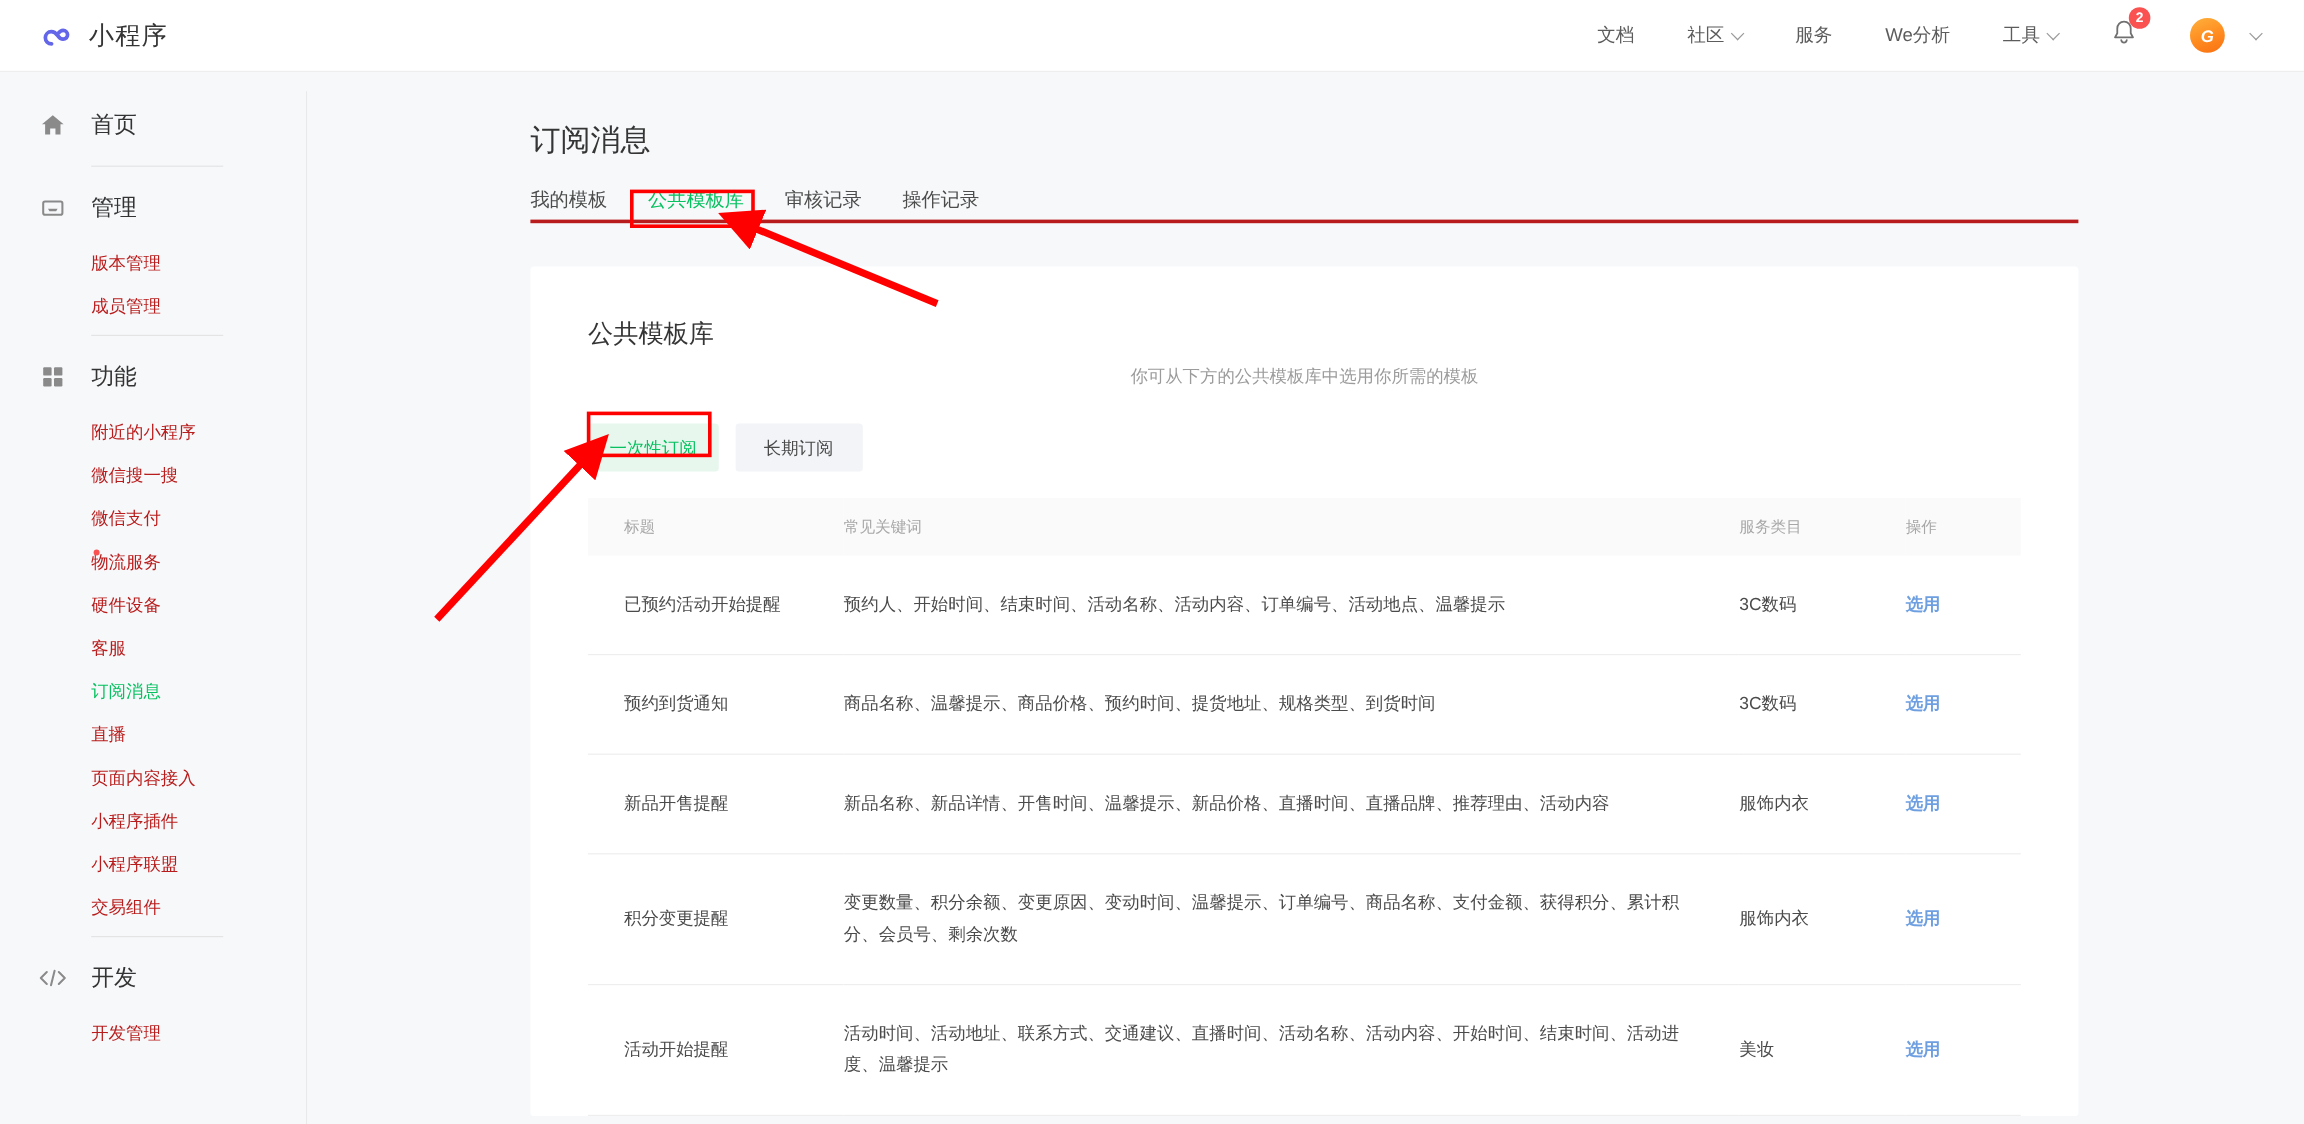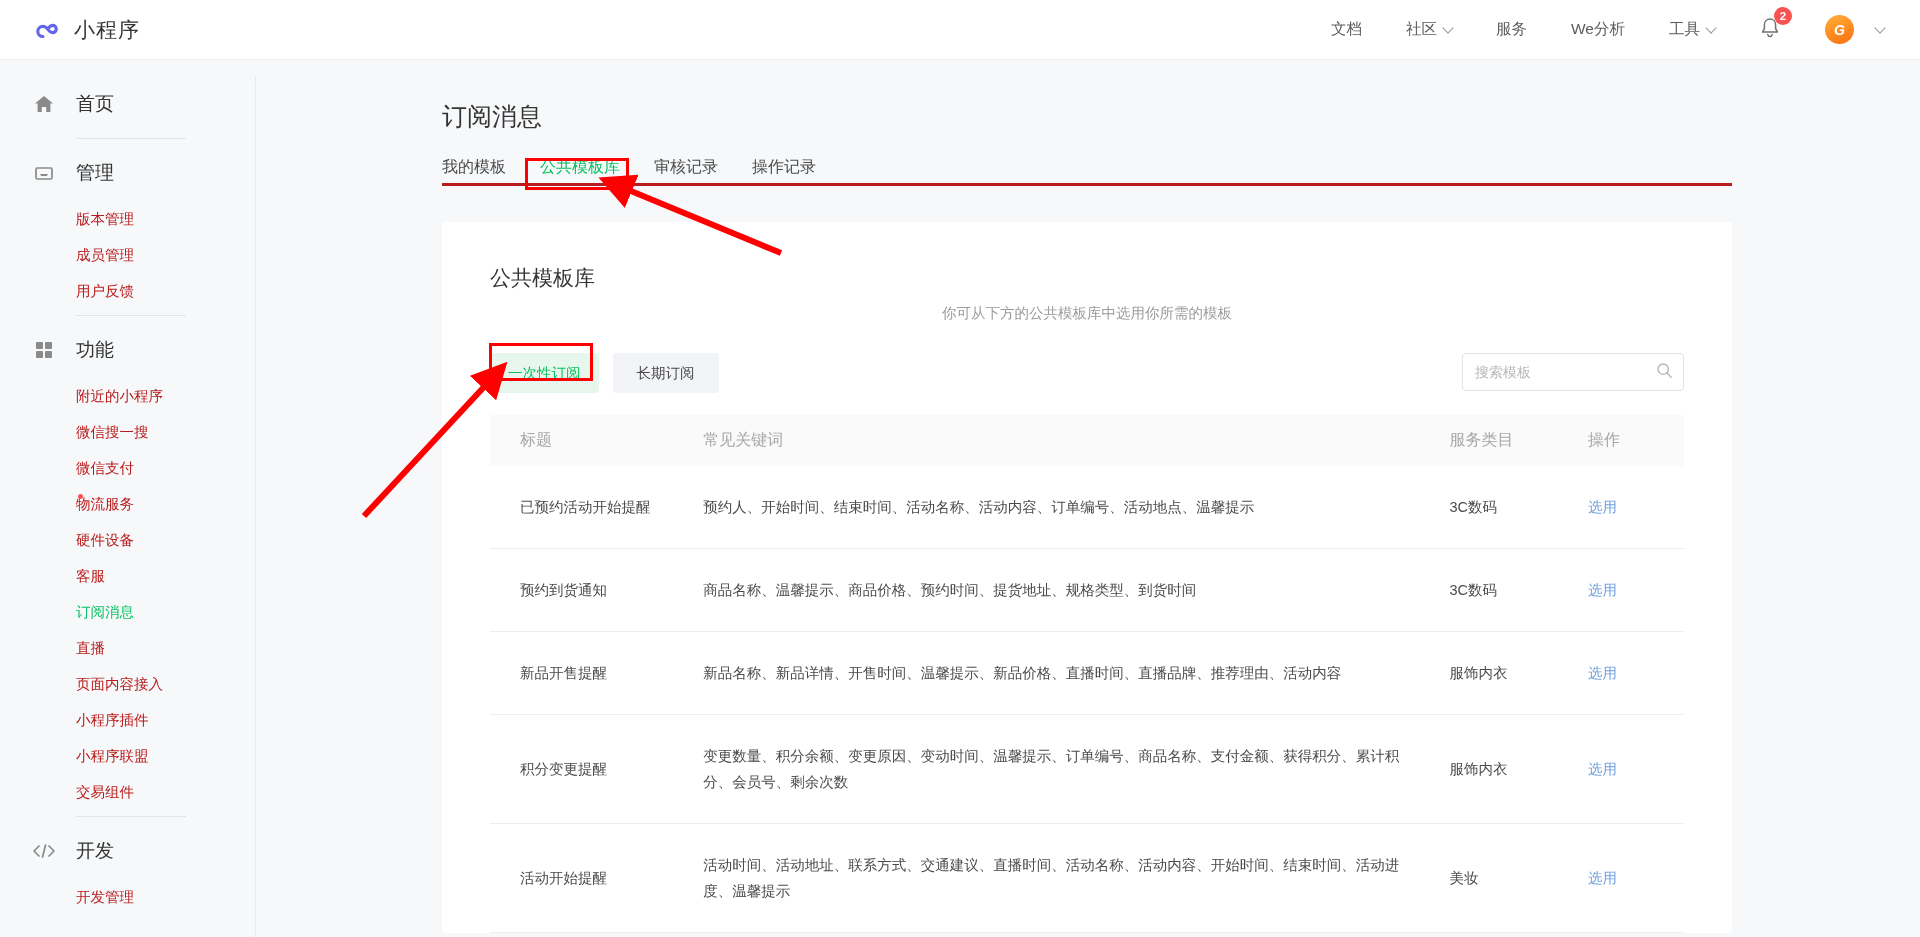--- a/index.html
+++ b/index.html
@@ -140,33 +140,33 @@
     font-size: 14px; color: #333;
     font-family: "Liberation Sans", "DejaVu Sans", sans-serif;
     background: transparent;
   }
   .search-box input::placeholder { color: #b8b8b8; }
 
   
   table.tpl { width: 100%; border-collapse: collapse; margin-top: 22px; }
   table.tpl thead th {
     background: #fafafa; color: #a7a7a7; font-weight: normal;
-    font-size: 16px; text-align: left; padding: 15px 0 15px 0;
+    font-size: 13px; text-align: left; padding: 15px 0 15px 0;
   }
   table.tpl thead th:first-child { padding-left: 30px; }
   table.tpl tbody td {
     font-size: 14.5px; color: #4b4b4b;
     border-bottom: 1px solid #eeeeee;
     padding: 28px 0; vertical-align: middle; line-height: 26px;
   }
   table.tpl tbody td:first-child { padding-left: 30px; }
   .col-title   { width: 200px; }
   .col-kw      { width: 700px; padding-right: 30px !important; }
   .col-cat     { width: 130px; }
-  .col-act     { width: 90px; }
+  .col-act     { width: 90px; font-weight: bold; }
   .link-use { color: #6e9fe0; cursor: pointer; }
 
   
   .anno { position: absolute; top: 0; left: 0; width: 1920px; height: 937px;
           pointer-events: none; }
   .anno-box {
     position: absolute; border: 3px solid #ff0000; box-sizing: border-box;
   }
 </style>
 </head>
@@ -237,23 +237,20 @@
         <path d="M3 12h4l1.2 2h5.6l1.2-2h4" fill="#8a8a8a" stroke="none"></path>
       </svg>
     </span>
     <span class="g-label">管理</span>
   </div>
   <div class="side-item">
     <span>版本管理</span>
   </div>
   <div class="side-item">
     <span>成员管理</span>
-  </div>
-  <div class="side-item">
-    <span>用户反馈</span>
   </div>
   <div class="side-sep"></div>
 
   <div class="side-group">
     <span class="g-icon">
       <svg width="20" height="20" viewBox="0 0 20 20" fill="#8a8a8a">
         <rect x="2" y="2" width="7" height="7" rx="1"></rect>
         <rect x="11" y="2" width="7" height="7" rx="1"></rect>
         <rect x="2" y="11" width="7" height="7" rx="1"></rect>
         <rect x="11" y="11" width="7" height="7" rx="1"></rect>
@@ -340,29 +337,20 @@
       <div class="card-sub">你可从下方的公共模板库中选用你所需的模板</div>
 
       <div class="filters">
         <div class="seg active">
           <span>一次性订阅</span>
         </div>
         <div class="seg">
           <span>长期订阅</span>
         </div>
 
-        <div class="search-box">
-          <input type="text" placeholder="搜索模板" style="">
-          <span>
-            <svg width="17" height="17" viewBox="0 0 17 17" fill="none" stroke="#b5b5b5" stroke-width="1.4">
-              <circle cx="7.2" cy="7.2" r="5.2"></circle>
-              <line x1="11.1" y1="11.1" x2="15.2" y2="15.2" stroke-linecap="round"></line>
-            </svg>
-          </span>
-        </div>
       </div>
 
       <table class="tpl">
         <thead>
           <tr>
             <th class="col-title">标题</th>
             <th class="col-kw">常见关键词</th>
             <th class="col-cat">服务类目</th>
             <th class="col-act">操作</th>
           </tr>

